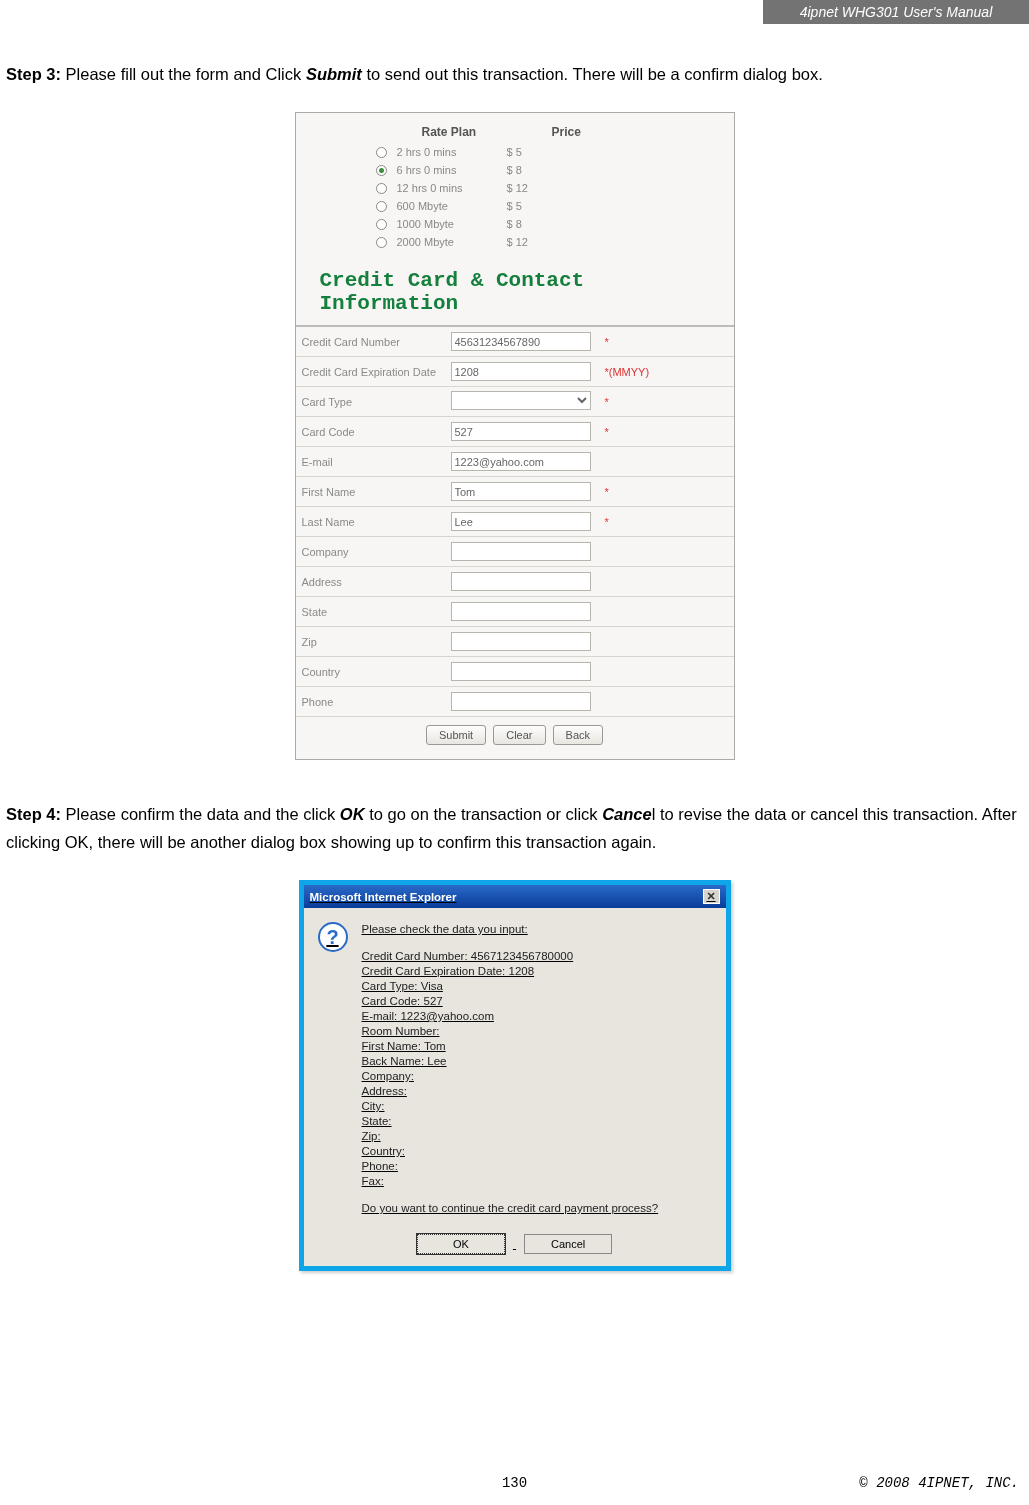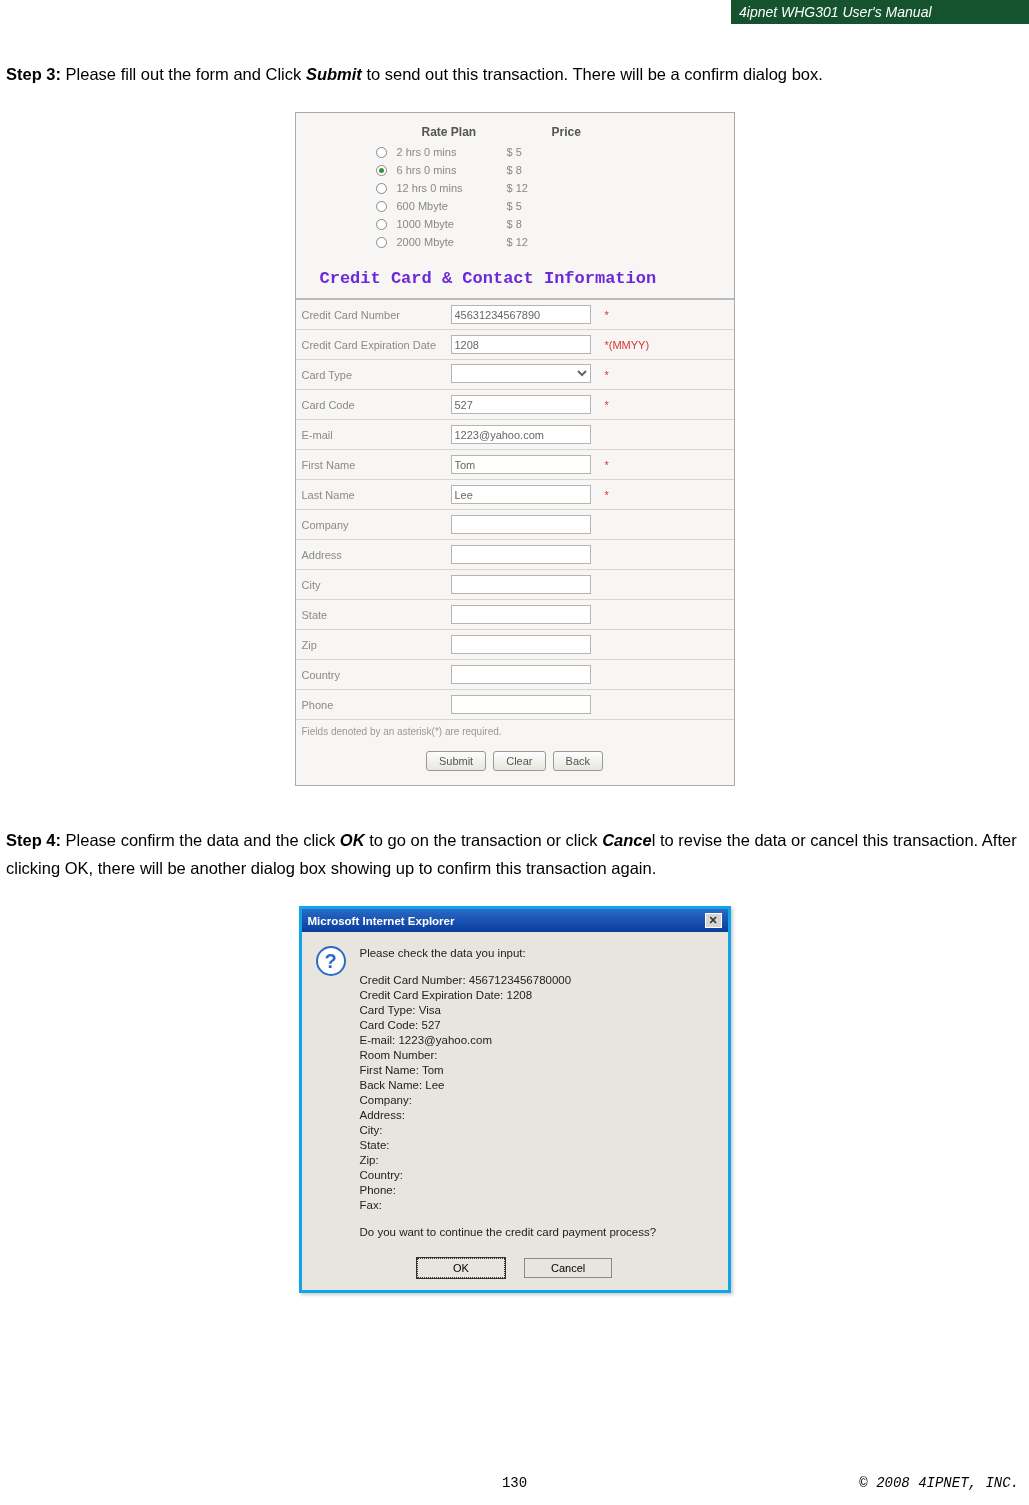--- a/index.html
+++ b/index.html
@@ -5,27 +5,27 @@
     * { margin: 0; padding: 0; box-sizing: border-box; }
     body {
       font-family: Arial, Helvetica, sans-serif;
       background: #fff;
       width: 1029px;
       margin: 0 auto;
       position: relative;
       height: 1505px;
     }
     .black-header {
-      background: #14532d;
+      background: #737373;
       color: #fff;
       font-style: italic;
       font-size: 14px;
       padding: 4px 8px 4px 8px;
-      text-align: left;
-      width: 298px;
+      text-align: center;
+      width: 266px;
       position: absolute;
       right: 0;
       top: 0;
     }
     .content {
       padding-top: 60px;
     }
     .step-text {
       font-size: 16.5px;
       line-height: 28px;
@@ -79,22 +79,22 @@
       background: #3a8f3a;
       border-radius: 50%;
       display: block;
     }
     .rate-row .plan { width: 110px; }
     .rate-row .price { }
     
     .section-title {
       font-family: "Courier New", monospace;
       font-weight: bold;
-      font-size: 17px;
-      color: #6d28d9;
+      font-size: 21px;
+      color: #15803d;
       padding: 10px 0 10px 24px;
       border-bottom: 2px solid #bbb;
     }
     
     .field-table {
       width: 100%;
     }
     .field-row {
       display: flex;
       border-bottom: 1px solid #d8d5cf;
@@ -143,24 +143,25 @@
       color: #555;
       margin: 0 2px;
       font-family: Tahoma, Arial, sans-serif;
       cursor: pointer;
     }
     
     
     .dialog-shot {
       width: 432px;
       margin: 10px auto 0 auto;
-      border: 3px solid #0ea5e9;
+      border: 5px solid #0ea5e9;
       font-family: Tahoma, Arial, sans-serif;
       font-size: 11.5px;
       box-shadow: 2px 2px 3px rgba(0,0,0,0.2);
+      text-decoration: underline;
     }
     .dialog-title {
       background: linear-gradient(#2a6ac8, #0a3c9a);
       color: #fff;
       font-weight: bold;
       padding: 4px 6px;
       display: flex;
       justify-content: space-between;
       align-items: center;
     }
@@ -334,46 +335,40 @@
           <span class="label">Company</span>
           <span class="value"><input value="" style=""></span>
           <span class="req"></span>
         </div>
       <div class="field-row">
           <span class="label">Address</span>
           <span class="value"><input value="" style=""></span>
           <span class="req"></span>
         </div>
       <div class="field-row">
-          <span class="label">City</span>
-          <span class="value"><input value="" style=""></span>
-          <span class="req"></span>
-        </div>
-      <div class="field-row">
           <span class="label">State</span>
           <span class="value"><input value="" style=""></span>
           <span class="req"></span>
         </div>
       <div class="field-row">
           <span class="label">Zip</span>
           <span class="value"><input value="" style=""></span>
           <span class="req"></span>
         </div>
       <div class="field-row">
           <span class="label">Country</span>
           <span class="value"><input value="" style=""></span>
           <span class="req"></span>
         </div>
       <div class="field-row">
           <span class="label">Phone</span>
           <span class="value"><input value="" style=""></span>
           <span class="req"></span>
         </div>
     </div>
-    <div class="note">Fields denoted by an asterisk(*) are required.</div>
     <div class="button-bar">
       <button>Submit</button>
       <button>Clear</button>
       <button>Back</button>
     </div>
   </div>
 
   <p class="step-text">
     <b>Step 4:</b><span> Please confirm the data and the click </span><i>OK</i><span> to go on the transaction or click </span><i>Cance</i><span>l</span><span> to revise the data or cancel this transaction. After clicking OK, there will be another dialog box showing up to confirm this transaction again.</span>
   </p>

